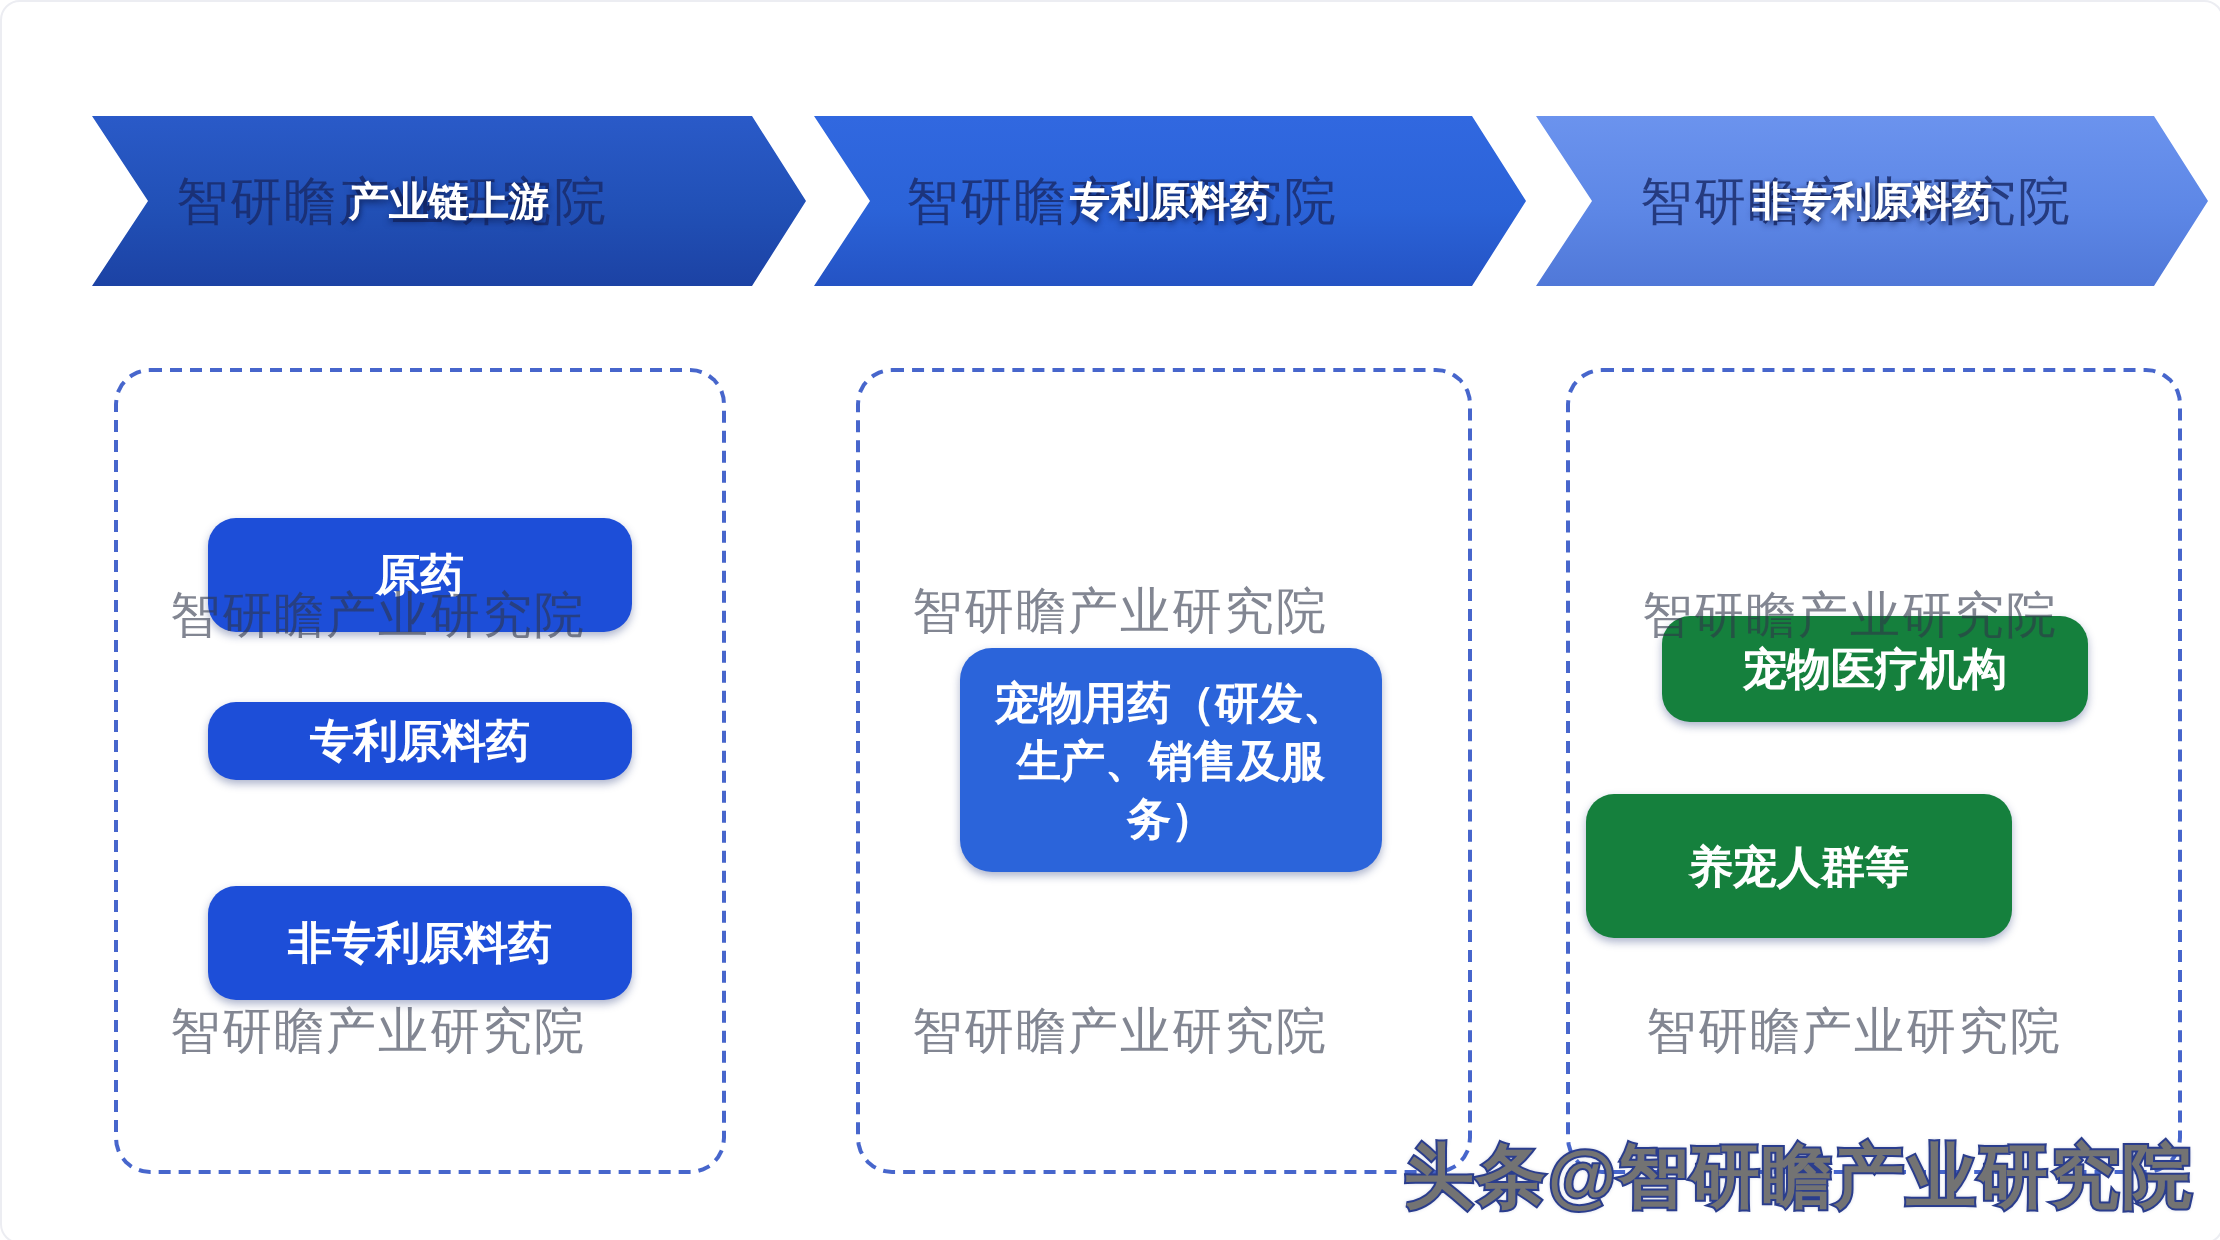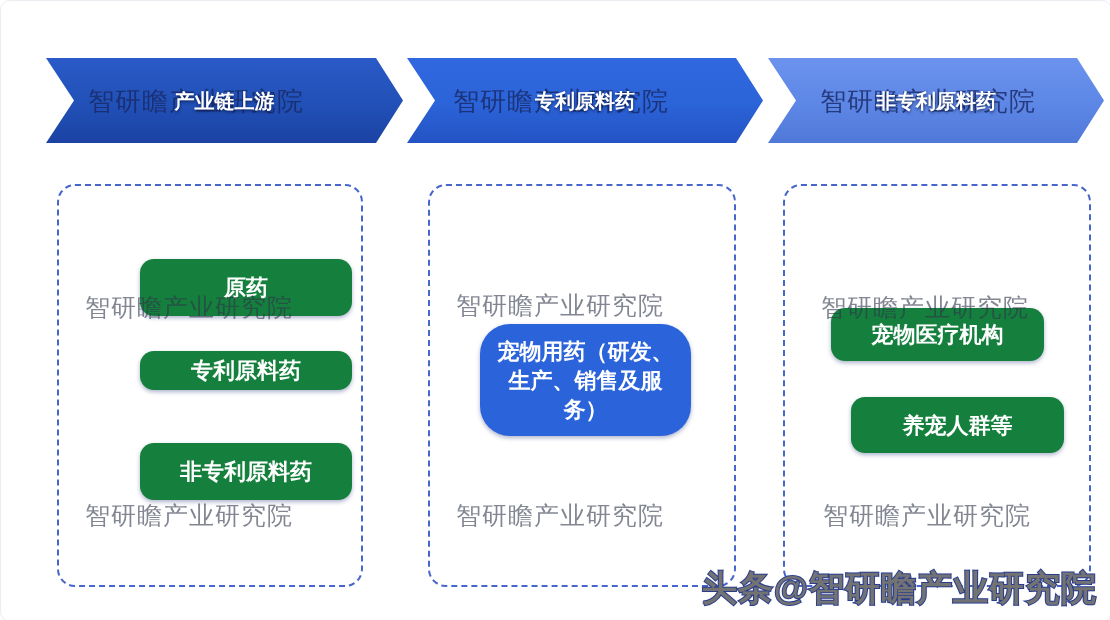--- a/index.html
+++ b/index.html
@@ -80,30 +80,30 @@
     color: #ffffff;
     font-weight: bold;
     font-size: 22px;
     line-height: 29px;
     border-radius: 14px;
     box-shadow: 0 2px 4px rgba(20, 40, 110, 0.35);
     z-index: 2;
     box-sizing: border-box;
     padding: 6px 10px;
   }
-  .pill-up   { background: #15803d; margin-left: 36px; }
-  .pill-mid  { background: #2b64da; border-radius: 30px; }
+  .pill-up   { background: #1d4ed8; }
+  .pill-mid  { background: #2b64da; border-radius: 16px; }
   .pill-down { background: #15803d; }
 
   .p-c1-1 { left: 103px; top: 258px; width: 212px; height: 57px; }
   .p-c1-2 { left: 103px; top: 350px; width: 212px; height: 39px; }
   .p-c1-3 { left: 103px; top: 442px; width: 212px; height: 57px; }
   .p-c2-1 { left: 479px; top: 323px; width: 211px; height: 112px; }
   .p-c3-1 { left: 830px; top: 307px; width: 213px; height: 53px; }
-  .p-c3-2 { left: 850px; top: 396px; width: 213px; height: 56px; }
+  .p-c3-2 { left: 792px; top: 396px; width: 213px; height: 72px; }
 
   
   .brand-wm {
     position: absolute;
     white-space: nowrap;
     font-size: 25px;
     letter-spacing: 1px;
     color: rgba(46, 54, 74, 0.60);
     z-index: 5;
   }

